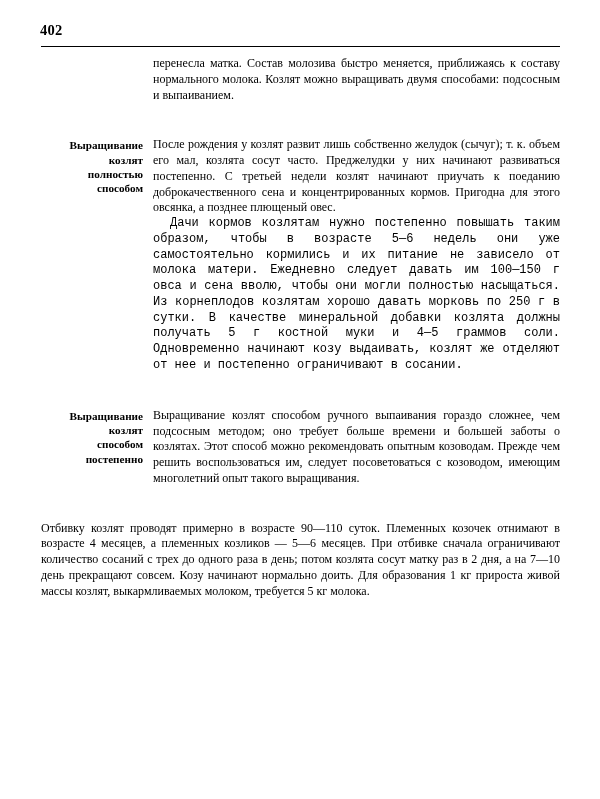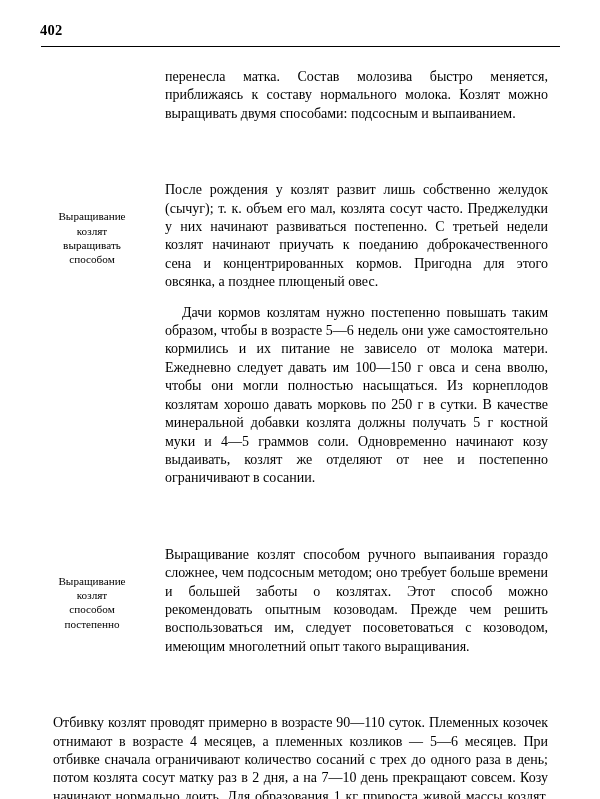--- a/index.html
+++ b/index.html
@@ -47,46 +47,46 @@
     width: 519px;
   }
   .block {
     display: flex;
     align-items: flex-start;
     margin-bottom: 14px;
   }
   .sidehead {
     width: 112px;
     flex: 0 0 112px;
-    text-align: center;
+    text-align: right;
     padding-right: 10px;
     box-sizing: border-box;
     font-size: 11.2px;
-    font-weight: normal;
+    font-weight: bold;
     line-height: 1.28;
     padding-top: 1px;
-    margin-top: 39px;
   }
   .sidehead div {
     white-space: nowrap;
   }
   .body-col {
     flex: 1 1 auto;
     width: 397px;
   }
   p.para {
-    margin: 12px;
-    font-size: 14px;
+    margin: 0;
+    font-size: 12px;
     line-height: 1.315;
     text-align: justify;
     text-justify: inter-word;
     hyphens: manual;
   }
   p.indent {
     text-indent: 17px;
+    font-family: Liberation Mono, monospace;
   }
   .gap-lg { height: 20px; }
 </style>
 </head>
 <body>
 
 <div class="page">
 
   <div class="page-number">402</div>
 
@@ -100,21 +100,21 @@
         <p class="para">перенесла матка. Состав молозива быстро меняется, приближаясь к составу нормального молока. Козлят можно выращивать двумя способами: подсосным и выпаиванием.</p>
       </div>
     </div>
 
     <div class="gap-lg"></div>
 
     <div class="block">
       <div class="sidehead">
         <div>Выращивание</div>
         <div>козлят</div>
-        <div>выращивать</div>
+        <div>полностью</div>
         <div>способом</div>
       </div>
       <div class="body-col">
         <p class="para">После рождения у козлят развит лишь собственно желудок (сычуг); т. к. объем его мал, козлята сосут часто. Преджелудки у них начинают развиваться постепенно. С третьей недели козлят начинают приучать к поеданию доброкачественного сена и концентрированных кормов. Пригодна для этого овсянка, а позднее плющеный овес.</p>
         <p class="para indent">Дачи кормов козлятам нужно постепенно повышать таким образом, чтобы в возрасте 5—6 недель они уже самостоятельно кормились и их питание не зависело от молока матери. Ежедневно следует давать им 100—150 г овса и сена вволю, чтобы они могли полностью насыщаться. Из корнеплодов козлятам хорошо давать морковь по 250 г в сутки. В качестве минеральной добавки козлята должны получать 5 г костной муки и 4—5 граммов соли. Одновременно начинают козу выдаивать, козлят же отделяют от нее и постепенно ограничивают в сосании.</p>
       </div>
     </div>
 
     <div class="gap-lg"></div>
 

